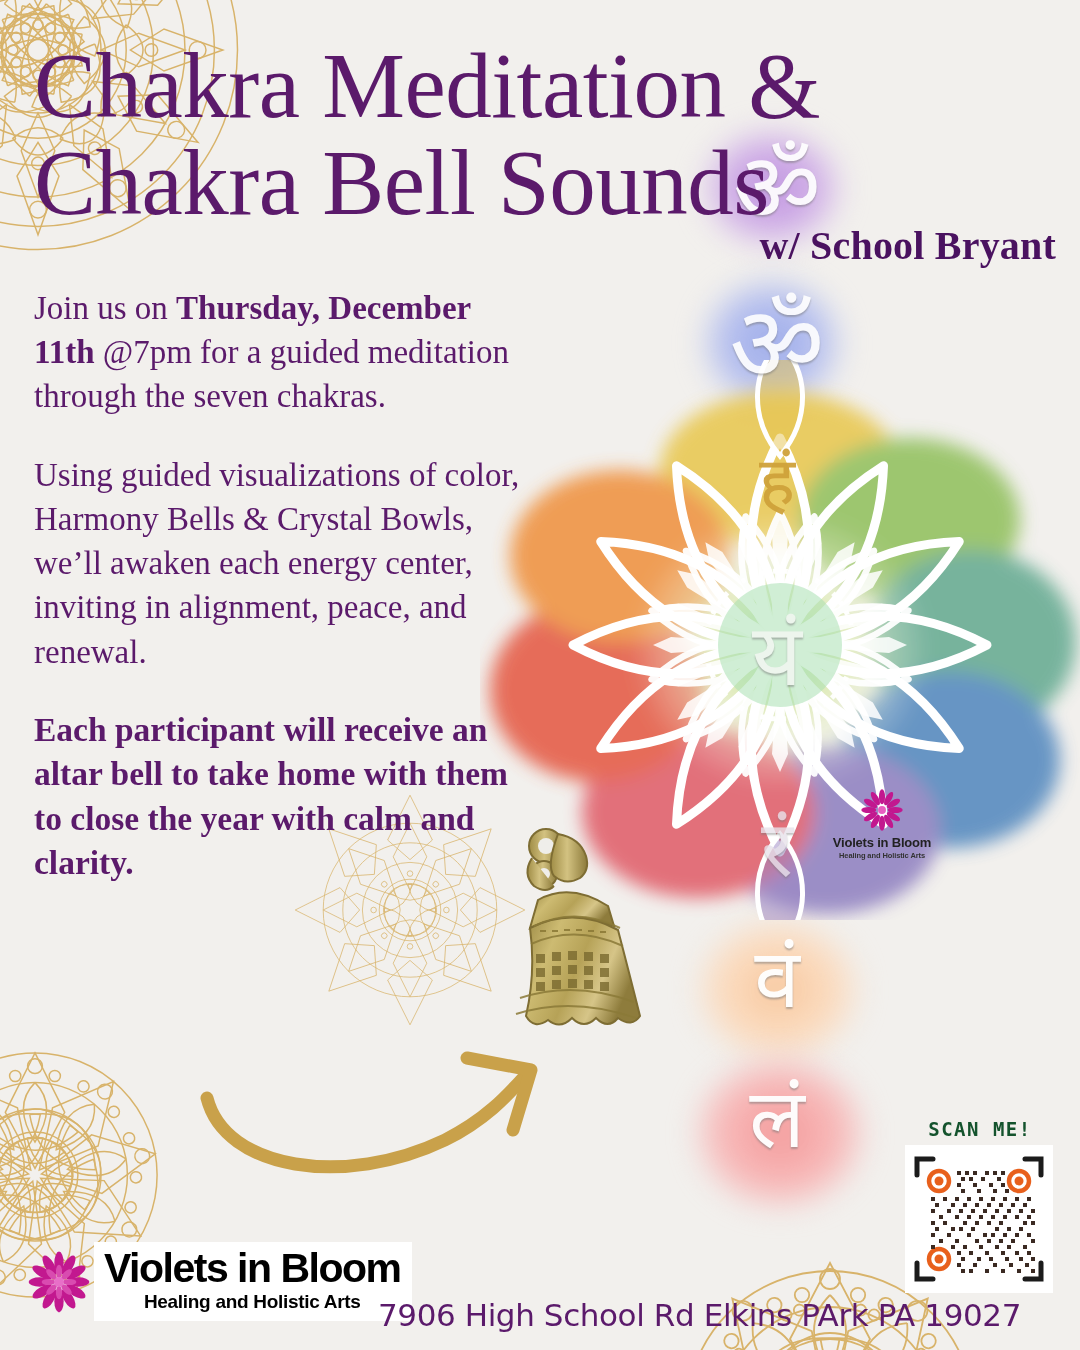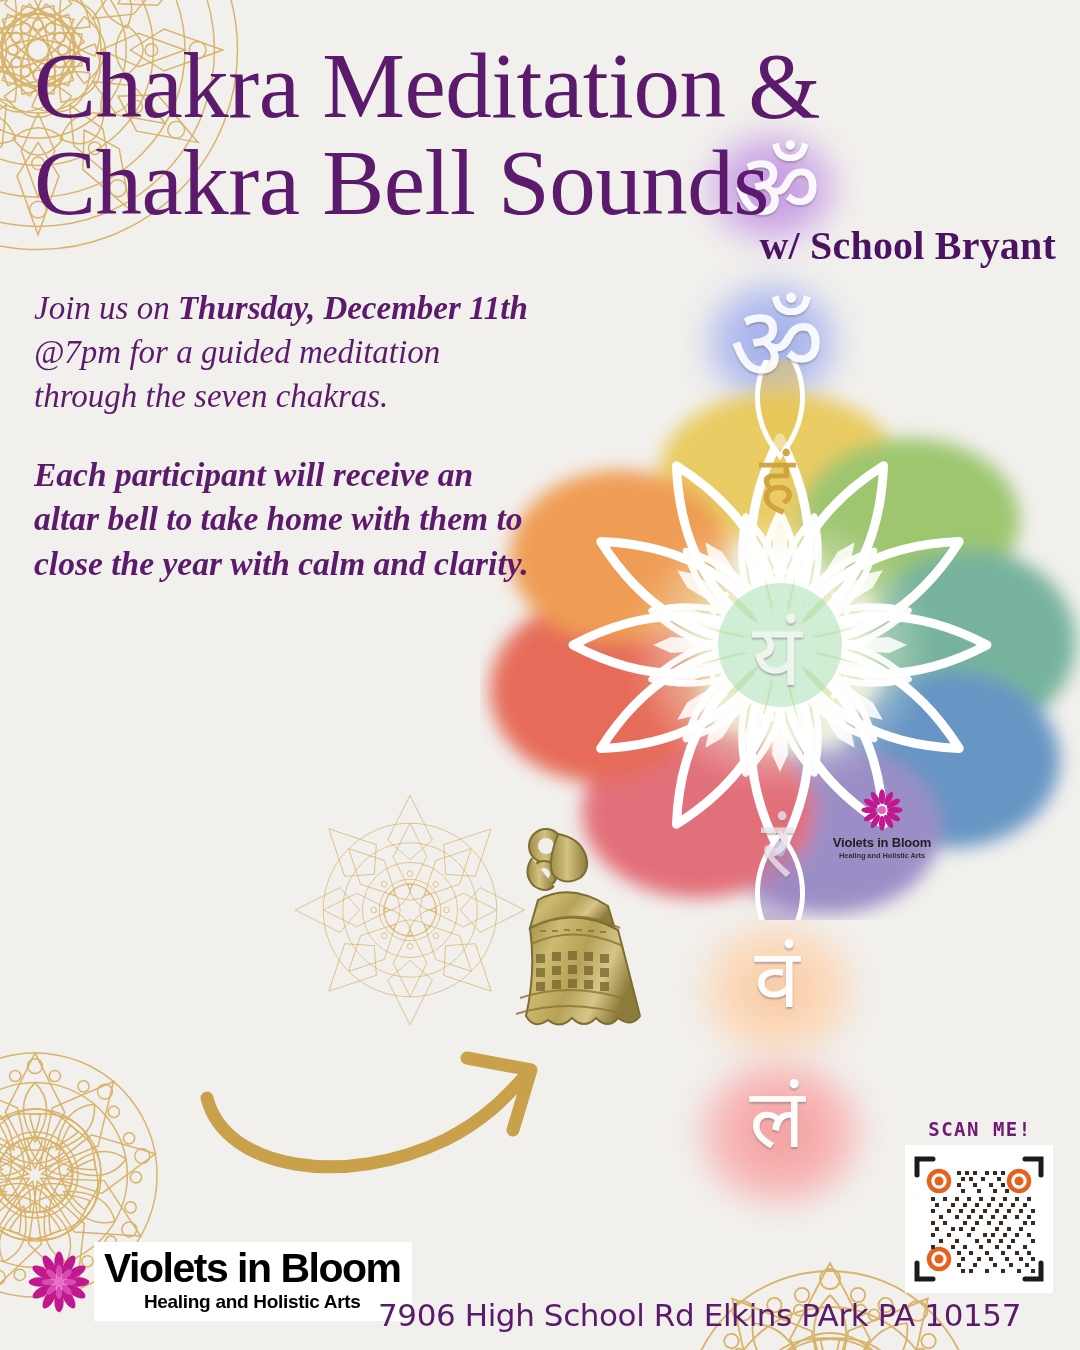--- a/index.html
+++ b/index.html
@@ -24,21 +24,21 @@
     font-family:"Liberation Serif", serif;white-space:nowrap;
   }
   .title-line.l2{margin-top:6px;}
   .subtitle{
     text-align:right;padding-right:8px;margin-top:-6px;
     font-size:40px;font-weight:bold;color:#4a1260;
     font-family:"Liberation Serif", serif;letter-spacing:0.2px;
   }
 
   
-  .body-copy{position:absolute;left:34px;top:286px;width:500px;z-index:6;font-style:italic;}
+  .body-copy{position:absolute;left:34px;top:286px;width:500px;z-index:6;}
   .para{color:#5b1a6b;font-size:33px;line-height:1.34;margin:0 0 34px 0;}
   .para b{font-weight:bold;}
   .para.bold-para{font-weight:bold;font-size:33.5px;line-height:1.33;margin-top:8px;}
 
   
   .art{position:absolute;left:470px;top:110px;width:610px;height:1080px;z-index:3;}
   .halo{position:absolute;border-radius:50%;filter:blur(14px);}
   .bija{
     position:absolute;text-align:center;color:#ffffff;
     font-family:"DejaVu Sans", sans-serif;
@@ -57,21 +57,21 @@
 
   
   .bell{position:absolute;left:500px;top:818px;width:170px;height:235px;z-index:7;}
 
   
   .arrow{position:absolute;left:195px;top:1020px;width:390px;height:170px;z-index:7;}
 
   
   .qr-block{position:absolute;left:905px;top:1118px;width:150px;z-index:8;text-align:center;}
   .scan-me{font-family:"DejaVu Sans Mono", monospace;font-weight:bold;font-size:19px;
-      color:#701a75;letter-spacing:1.5px;margin-bottom:5px;}
+      color:#14532d;letter-spacing:1.5px;margin-bottom:5px;}
   .qr-card{width:148px;height:148px;background:#fff;position:relative;}
 
   
   .footer-logo{position:absolute;left:28px;top:1242px;z-index:8;display:flex;align-items:center;}
   .fl-mark{width:62px;height:62px;margin-right:4px;}
   .fl-text{background:#fff;padding:6px 12px 8px 10px;}
   .fl-name{font-family:"Liberation Sans",sans-serif;font-weight:bold;font-size:41px;
       color:#000;letter-spacing:-1.5px;line-height:1;}
   .fl-sub{font-family:"Liberation Sans",sans-serif;font-weight:bold;font-size:19px;
       color:#000;letter-spacing:-.3px;text-align:center;margin-top:2px;}
@@ -397,20 +397,21 @@
   <div class="title-block">
     <div class="title-line l1">Chakra Meditation &amp;</div>
     <div class="title-line l2">Chakra Bell Sounds</div>
     <div class="subtitle">w/ School Bryant</div>
   </div>
 
   <div class="body-copy">
     <p class="para">
       <span>Join us on </span><b>Thursday, December 11th</b><span> @7pm for a guided meditation through the seven chakras.</span>
     </p>
+    <p class="para">Using guided visualizations of color, Harmony Bells &amp; Crystal Bowls, we’ll awaken each energy center, inviting in alignment, peace, and renewal.</p>
     <p class="para bold-para">Each participant will receive an altar bell to take home with them to close the year with calm and clarity.</p>
   </div>
 
   <svg class="arrow" viewBox="0 0 390 170">
     <path d="M12 78 C 30 150 150 168 250 120 C 290 100 312 76 330 56" fill="none" stroke="#c9a14a" stroke-width="13" stroke-linecap="round"></path>
     <path d="M272 38 L336 50 L318 110" fill="none" stroke="#c9a14a" stroke-width="13" stroke-linecap="round" stroke-linejoin="round"></path>
   </svg>
 
   <svg class="bell" viewBox="0 0 170 235">
     <defs>
@@ -649,15 +650,15 @@
         <use href="#flPet2" transform="rotate(315 50 50)"></use>
       </g>
       <circle cx="50" cy="50" r="8" fill="#e86fc8"></circle>
     </svg>
     <div class="fl-text">
       <div class="fl-name">Violets in Bloom</div>
       <div class="fl-sub">Healing and Holistic Arts</div>
     </div>
   </div>
 
-  <div class="address">7906 High School Rd Elkins PArk PA 10157</div>
+  <div class="address">7906 High School Rd Elkins PArk PA 19027</div>
 
 </div>
 
 </body></html>

